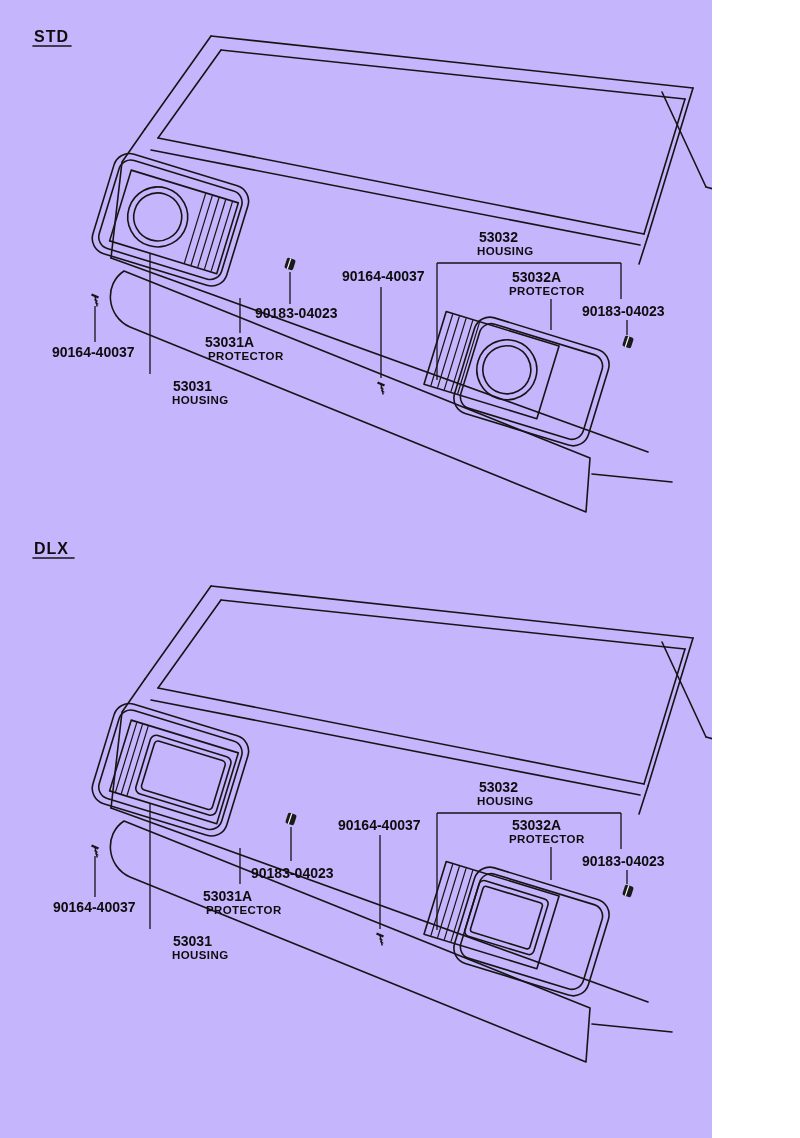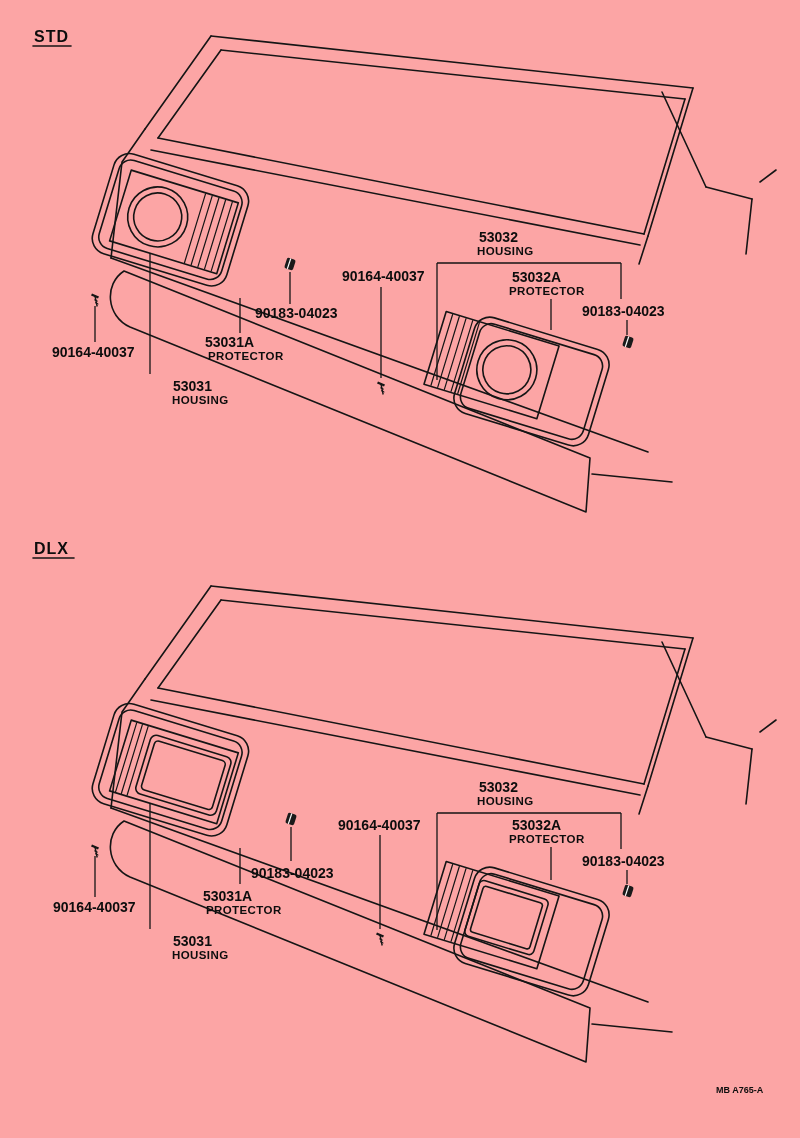--- a/index.html
+++ b/index.html
@@ -5,23 +5,23 @@
   html, body {
     margin: 0;
     padding: 0;
     background: #ffffff;
     width: 800px;
     height: 1138px;
     font-family: "Liberation Sans", sans-serif;
   }
   .page {
     position: relative;
-    width: 800px;
+    width: 712px;
     height: 1138px;
-    background: #fca5a5;
+    background: #c4b5fd;
     overflow: hidden;
   }
   svg { display: block; }
   .outline {
     stroke: #151515;
     stroke-width: 1.6;
     fill: none;
     stroke-linecap: round;
     stroke-linejoin: round;
   }

